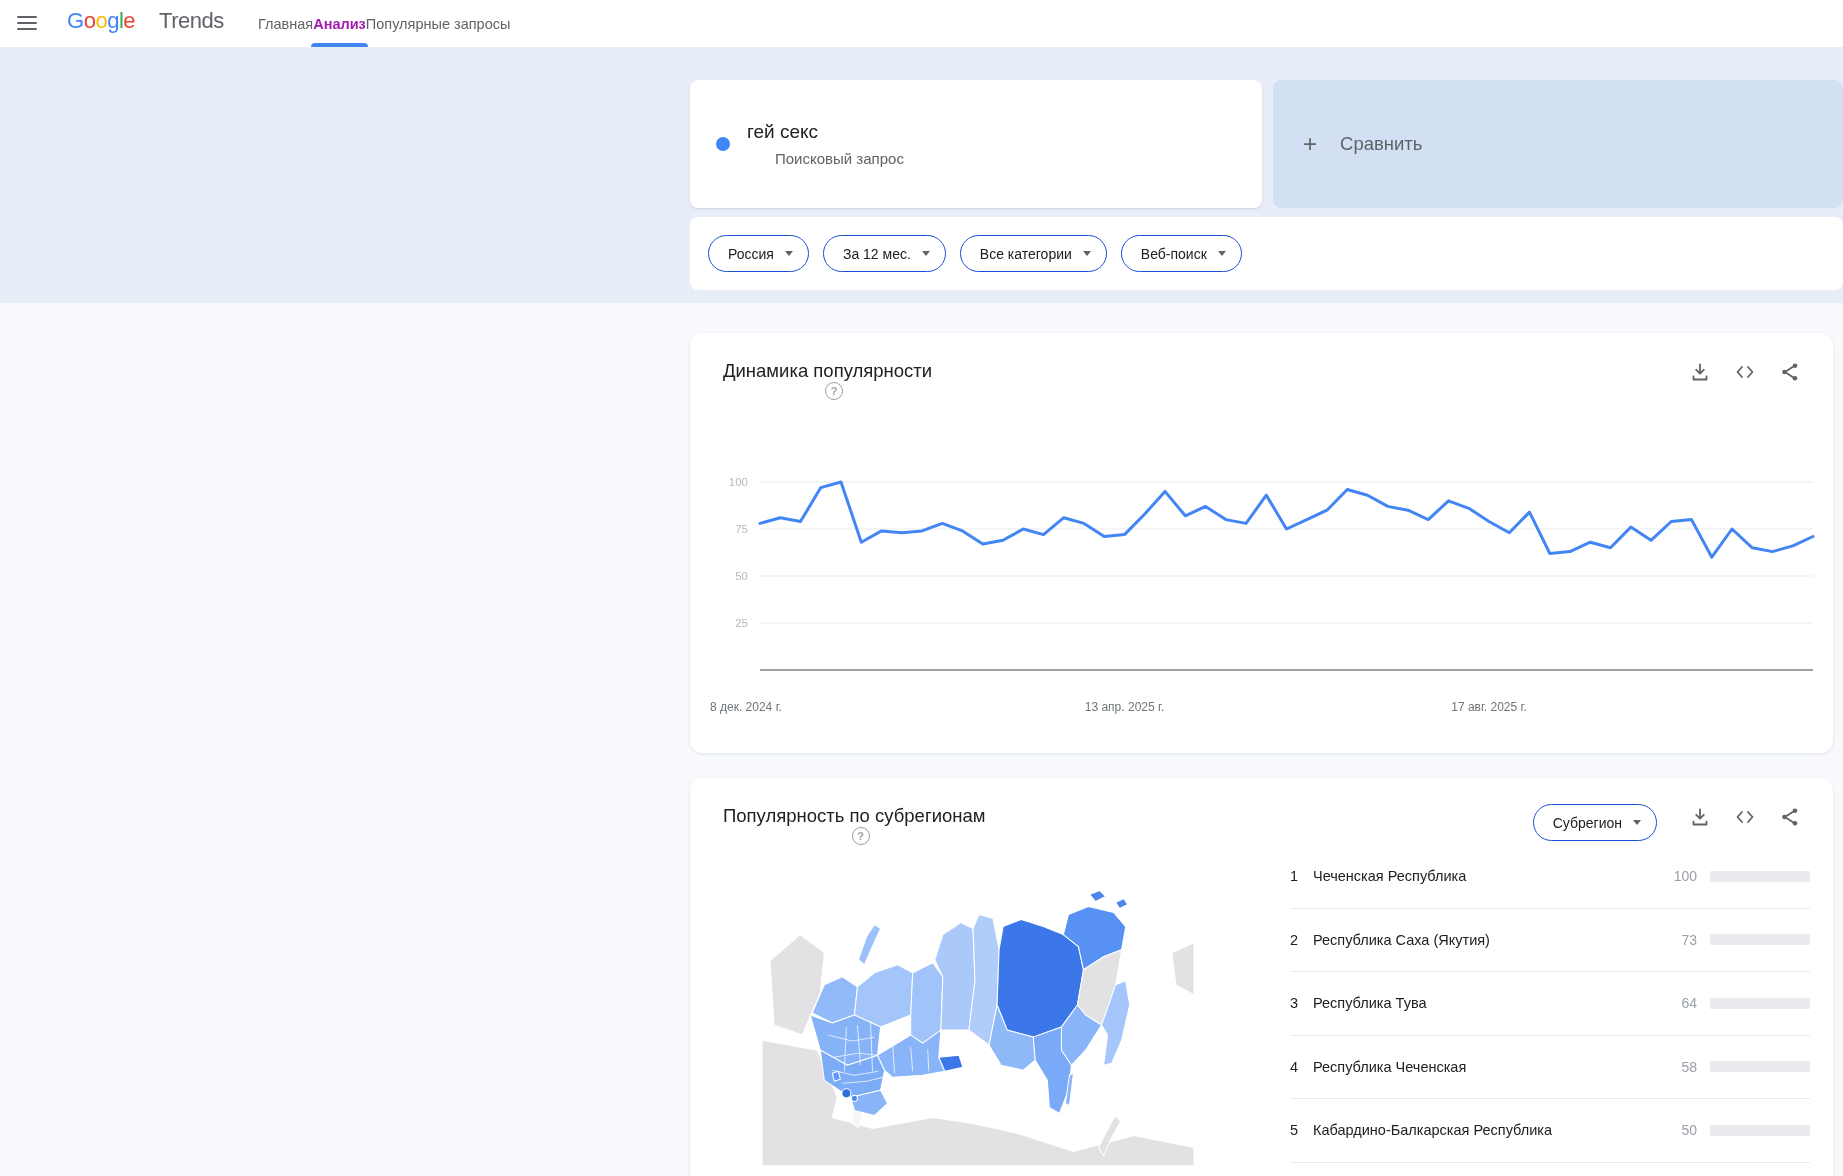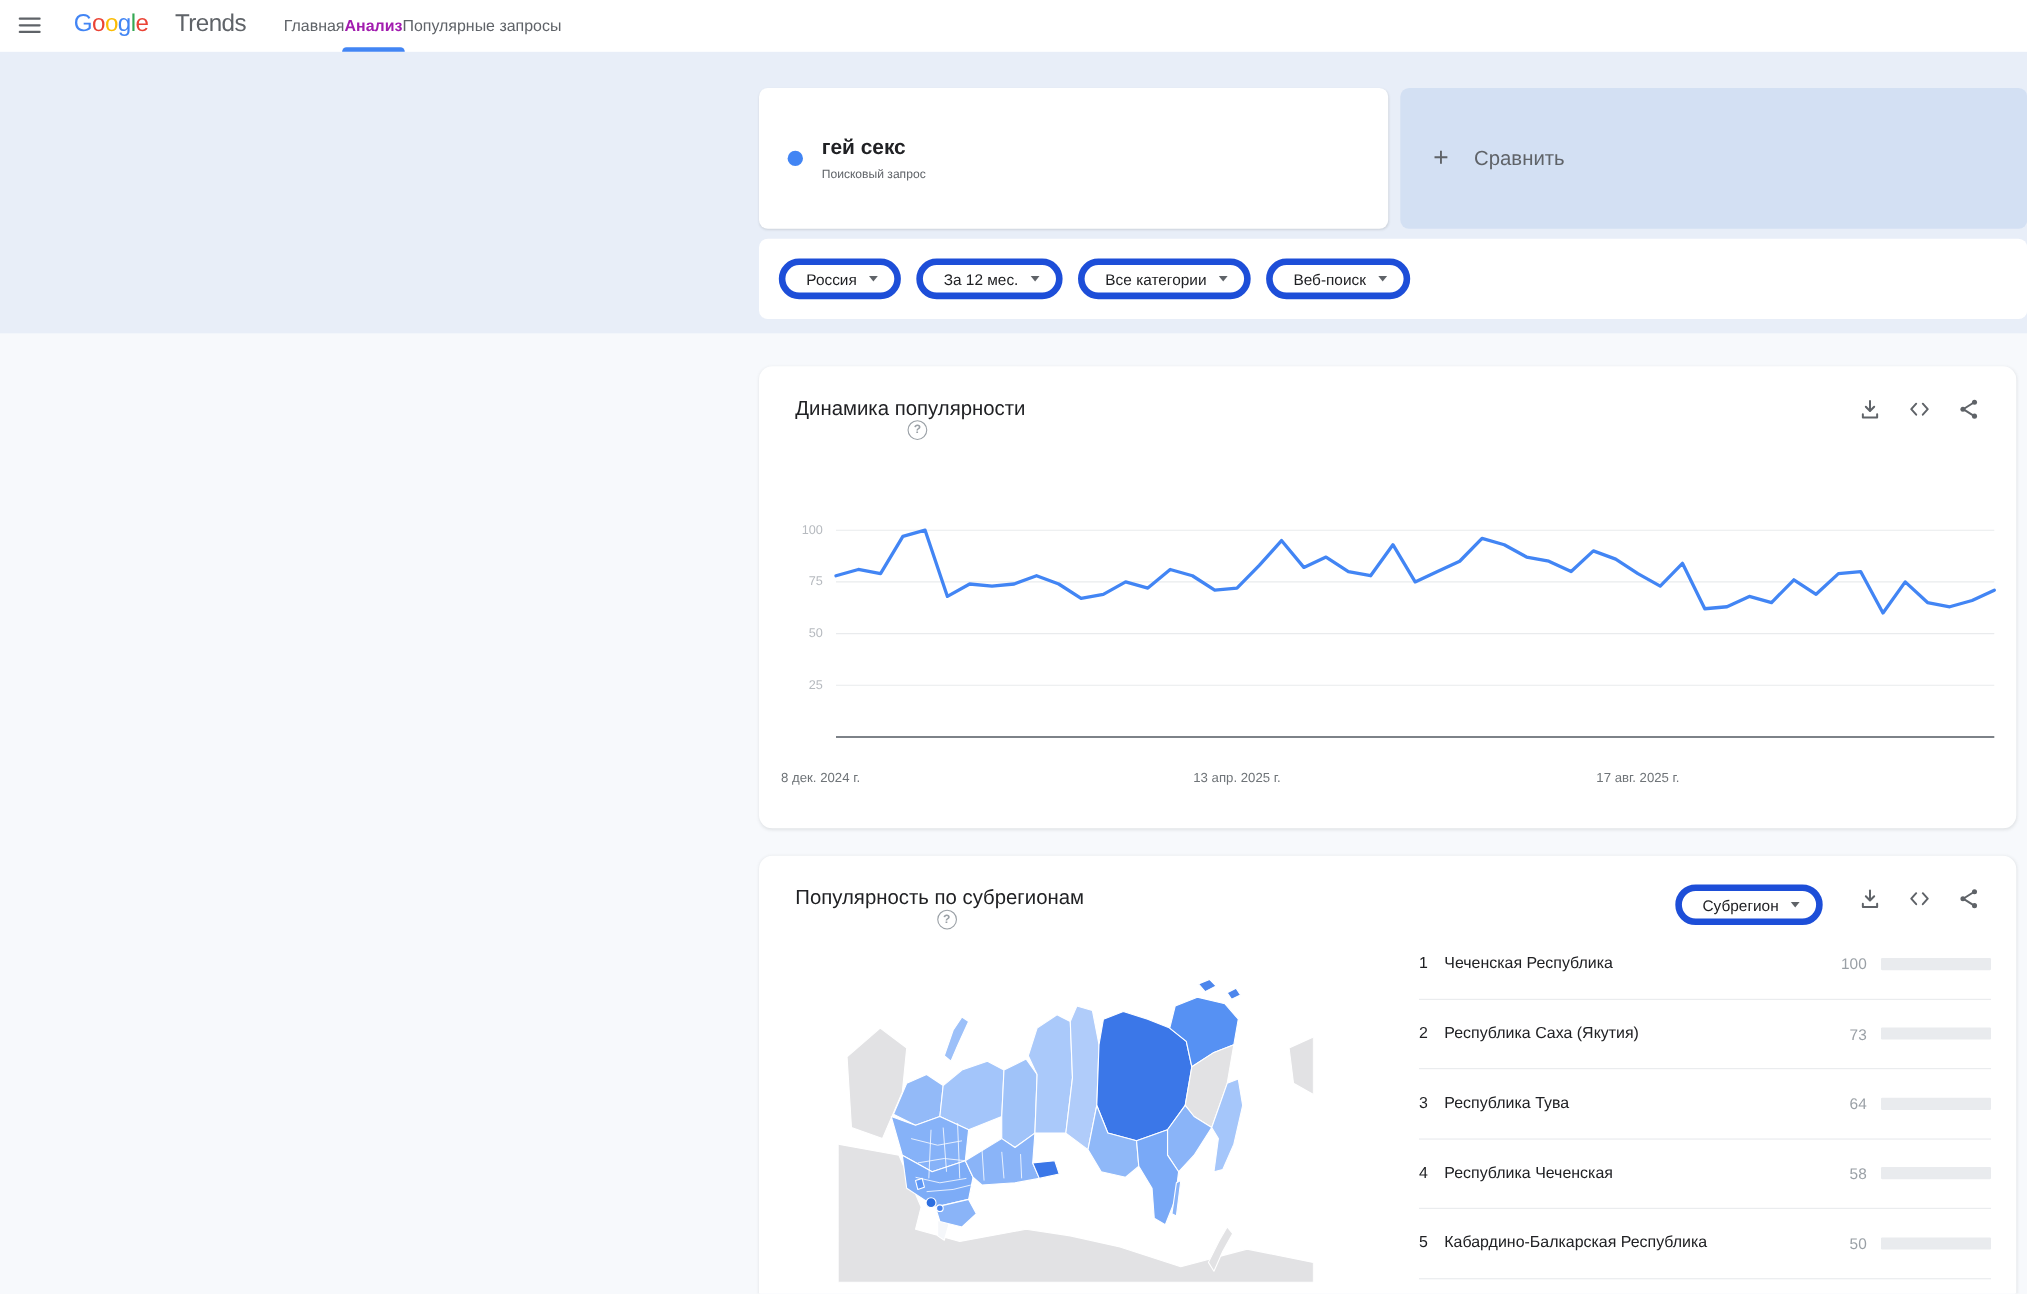--- a/index.html
+++ b/index.html
@@ -22,28 +22,28 @@
   .logo-suffix { color:#5f6368; margin-left:24px; font-weight:400; }
   .main-nav { position:absolute; left:258px; top:0; height:47px; display:flex; }
   .nav-item { position:relative; display:flex; align-items:center; height:47px; font-size:14.5px; color:#5f6368; cursor:pointer; }
   .nav-item.active { color:#a21caf; font-weight:700; }
   .nav-item.active::after { content:""; position:absolute; left:-2px; right:-2px; bottom:0; height:4px; background:#4285f4; border-radius:4px 4px 0 0; }
 
   
   .hero { position:absolute; top:47px; left:0; right:0; height:256px; background:#e8eef8; }
   .term-card { position:absolute; left:690px; top:33px; width:572px; height:128px; background:#fff; border-radius:8px; box-shadow:0 1px 2px rgba(60,64,67,.15); display:flex; align-items:center; padding-left:26px; cursor:pointer; }
   .dot { width:14px; height:14px; border-radius:50%; background:#4285f4; margin-right:17px; flex:none; }
-  .term-title { font-size:19px; font-weight:700; color:#202124; }
-  .term-sub { font-size:11px; color:#5f6368; margin-top:7px; }
+  .term-title { font-size:19px; font-weight:400; color:#202124; }
+  .term-sub { font-size:15px; color:#5f6368; margin-top:7px;margin-left:28px; }
   .compare-card { position:absolute; left:1273px; top:33px; width:570px; height:128px; background:#d3e0f3; border-radius:8px; display:flex; align-items:center; padding-left:30px; cursor:pointer; color:#5f6368; }
   .plus { font-size:24px; font-weight:400; margin-right:23px; line-height:1; }
   .compare-label { font-size:18.5px; }
   .filter-bar { position:absolute; left:690px; top:170px; width:1153px; height:73px; background:#fff; border-radius:8px; }
   .filters { display:flex; gap:14px; padding:18px 0 0 18px; }
-  .pill { display:inline-flex; align-items:center; height:37px; padding:0 15px 0 19px; background:#fff; border:6px solid #1d4ed8; border-radius:19px; font-size:14px; color:#202124; font-family:inherit; cursor:pointer; }
+  .pill { display:inline-flex; align-items:center; height:37px; padding:0 15px 0 19px; background:#fff; border:1px solid #1d4ed8; border-radius:19px; font-size:14px; color:#202124; font-family:inherit; cursor:pointer; }
   .pill-label { margin-right:11px; }
   .caret { width:0; height:0; border-left:4.5px solid transparent; border-right:4.5px solid transparent; border-top:5.5px solid #5f6368; }
 
   
   .card { position:absolute; left:690px; width:1143px; background:#fff; border-radius:12px; box-shadow:0 1px 3px rgba(60,64,67,.12); }
   .chart-card { top:333px; height:420px; }
   .sub-card { top:778px; height:440px; }
   .card-title-row { position:absolute; left:33px; top:27px; display:flex; align-items:center;flex-direction:column; }
   .card-title { font-size:18.5px; font-weight:400; color:#202124; }
   .help-icon { width:18px; height:18px; border:1.7px solid #9aa0a6; border-radius:50%; color:#9aa0a6; font-size:11px; font-weight:700; display:inline-flex; align-items:center; justify-content:center; margin-left:13px; cursor:pointer; }

